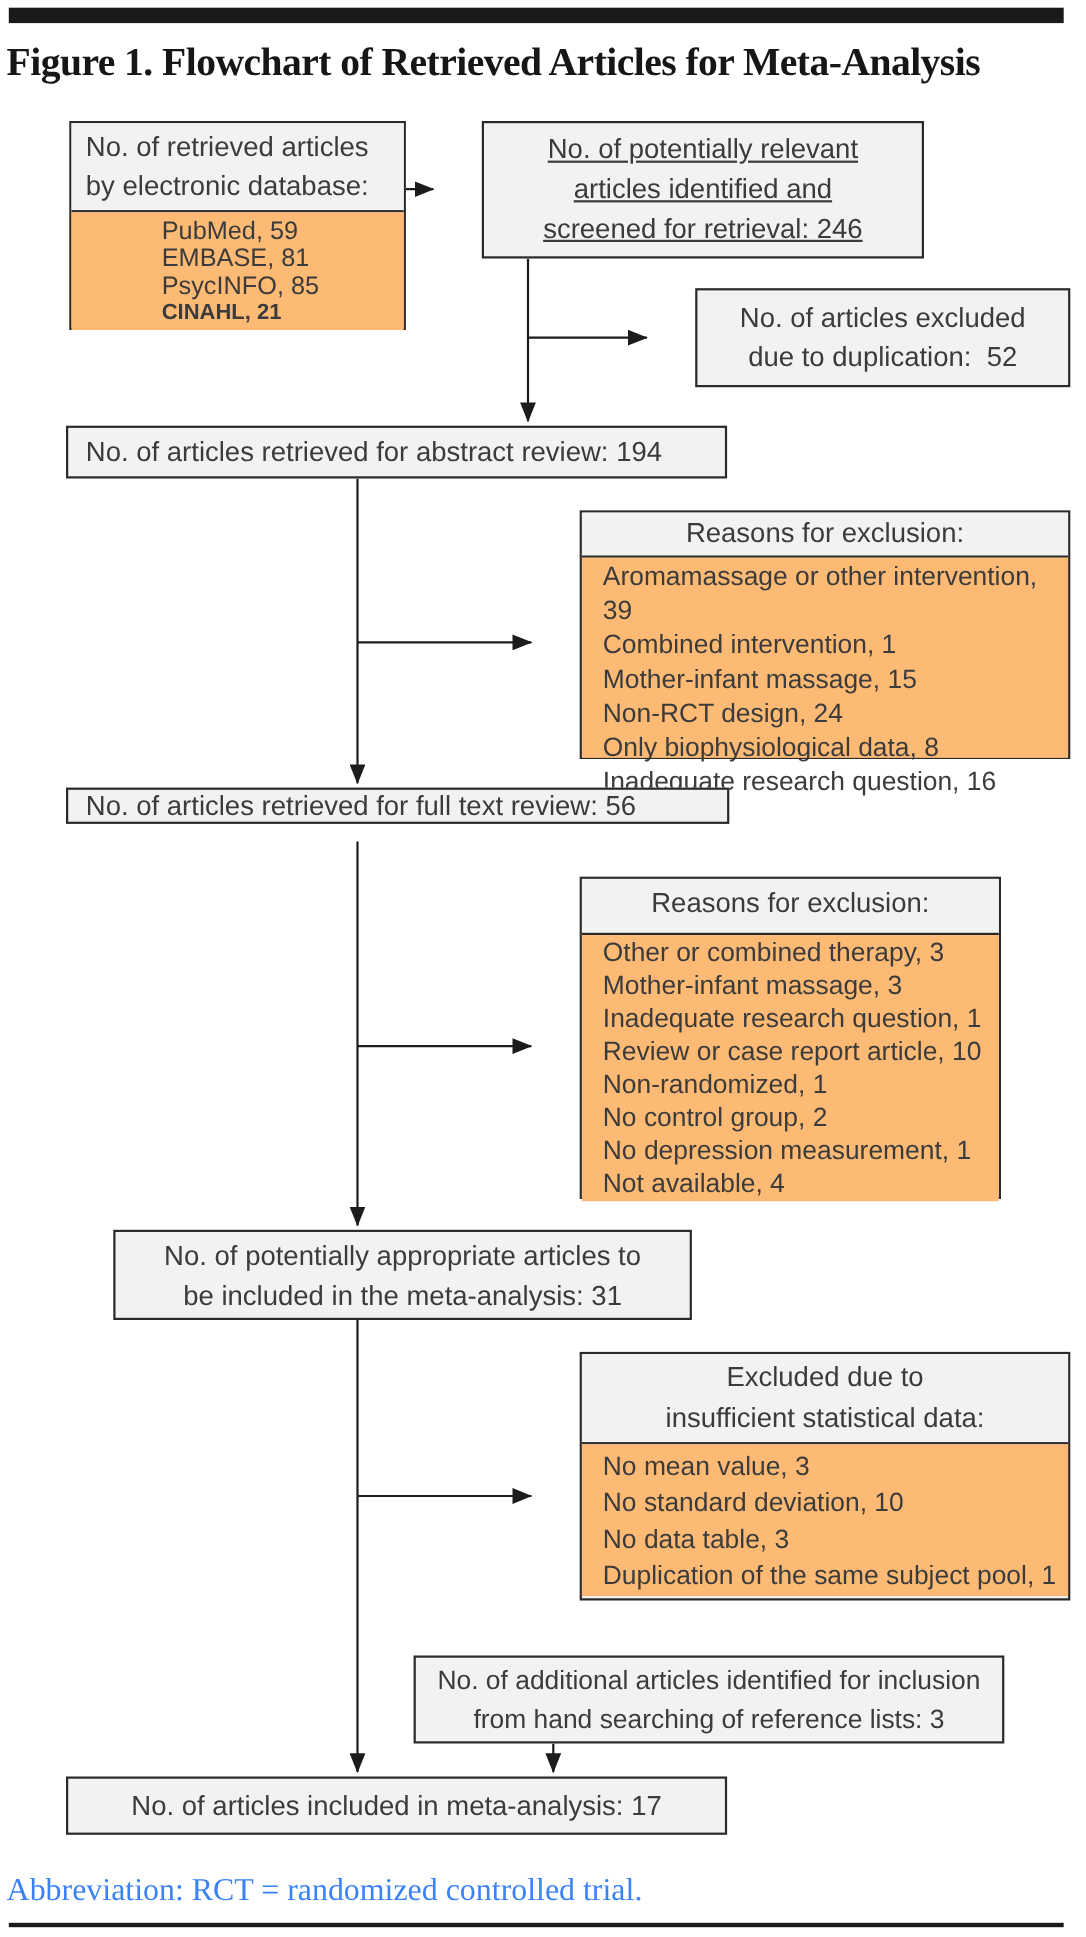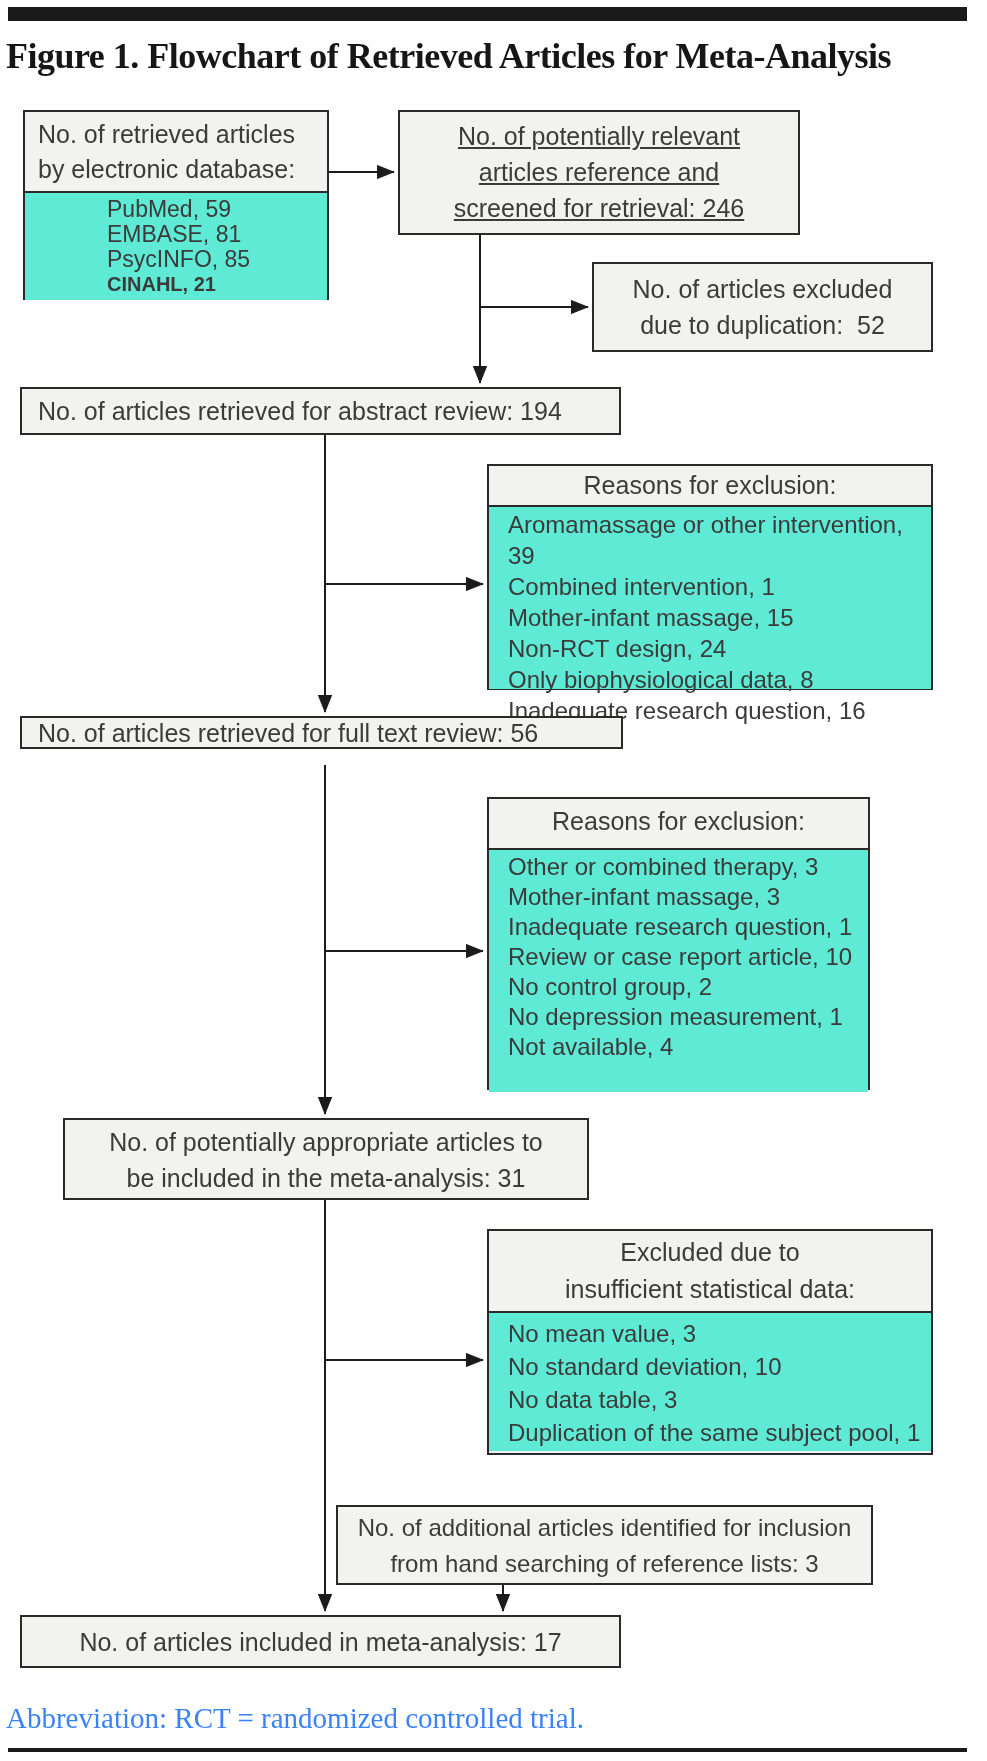--- a/index.html
+++ b/index.html
@@ -16,24 +16,24 @@
     letter-spacing:-0.5px;
   }
   .abbrev{
     position:absolute;left:6px;top:1700px;width:960px;
     font-family:"Liberation Serif","DejaVu Serif",serif;
     font-weight:400;font-size:29px;line-height:36px;color:#3b82f6;
   }
   svg.flowlines{position:absolute;left:0;top:0;z-index:0;}
   .fbox{
     position:absolute;background:#f2f2f0;border:2.5px solid #2b2a29;
-    box-sizing:border-box;z-index:1;
+    box-sizing:border-box;z-index:1;margin-left:40px;
   }
   .fbox .hdr{background:#f2f2f0;}
-  .fbox .body{background:#5eead4;}
+  .fbox .body{background:#fdba74;}
   .split .hdr{border-bottom:2.5px solid #2b2a29;}
   .line{white-space:pre-wrap;}
   .t24{font-size:24px;line-height:31px;}
   .t25{font-size:25px;line-height:36px;}
   .center{text-align:center;}
   .vcenter{display:flex;flex-direction:column;justify-content:center;height:100%;}
 </style>
 </head>
 <body>
 
@@ -69,21 +69,21 @@
     <div class="body" style="padding:4px 4px 4px 82px;height:99px;">
       <div class="line" style="font-size:23px;line-height:25px;">PubMed, 59</div>
       <div class="line" style="font-size:23px;line-height:25px;">EMBASE, 81</div>
       <div class="line" style="font-size:23px;line-height:25px;">PsycINFO, 85</div>
       <div class="line" style="font-size:20px;line-height:25px;font-weight:bold;">CINAHL, 21</div>
     </div>
   </div>
 
   <div class="fbox center" style="left:398px;top:110px;width:402px;height:125px;padding-top:6px;text-decoration:underline;">
     <div class="line t25">No. of potentially relevant</div>
-    <div class="line t25">articles reference and</div>
+    <div class="line t25">articles identified and</div>
     <div class="line t25">screened for retrieval: 246</div>
   </div>
 
   <div class="fbox center" style="left:592px;top:262px;width:341px;height:90px;padding-top:7px;">
     <div class="line t25">No. of articles excluded</div>
     <div class="line t25">due to duplication:  52</div>
   </div>
 
   <div class="fbox" style="left:20px;top:387px;width:601px;height:48px;">
     <div class="vcenter" style="padding-left:16px;">
@@ -113,20 +113,21 @@
 
   <div class="fbox split" style="left:487px;top:797px;width:383px;height:293px;">
     <div class="hdr center" style="height:43px;padding-top:6px;">
       <div class="line" style="font-size:25px;line-height:32px;">Reasons for exclusion:</div>
     </div>
     <div class="body" style="padding:2px 4px 2px 19px;height:238px;">
       <div class="line" style="font-size:24px;line-height:30px;">Other or combined therapy, 3</div>
       <div class="line" style="font-size:24px;line-height:30px;">Mother-infant massage, 3</div>
       <div class="line" style="font-size:24px;line-height:30px;">Inadequate research question, 1</div>
       <div class="line" style="font-size:24px;line-height:30px;">Review or case report article, 10</div>
+      <div class="line" style="font-size:24px;line-height:30px;">Non-randomized, 1</div>
       <div class="line" style="font-size:24px;line-height:30px;">No control group, 2</div>
       <div class="line" style="font-size:24px;line-height:30px;">No depression measurement, 1</div>
       <div class="line" style="font-size:24px;line-height:30px;">Not available, 4</div>
     </div>
   </div>
 
   <div class="fbox center" style="left:63px;top:1118px;width:526px;height:82px;padding-top:4px;">
     <div class="line t25">No. of potentially appropriate articles to</div>
     <div class="line t25">be included in the meta-analysis: 31</div>
   </div>

